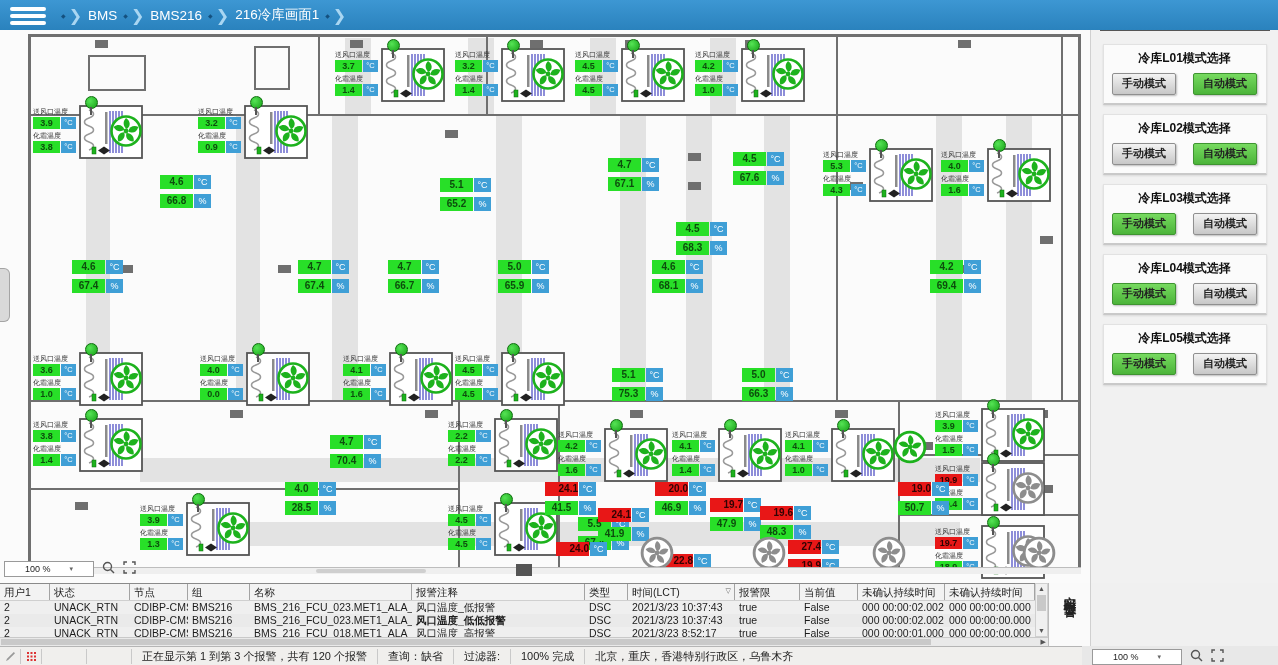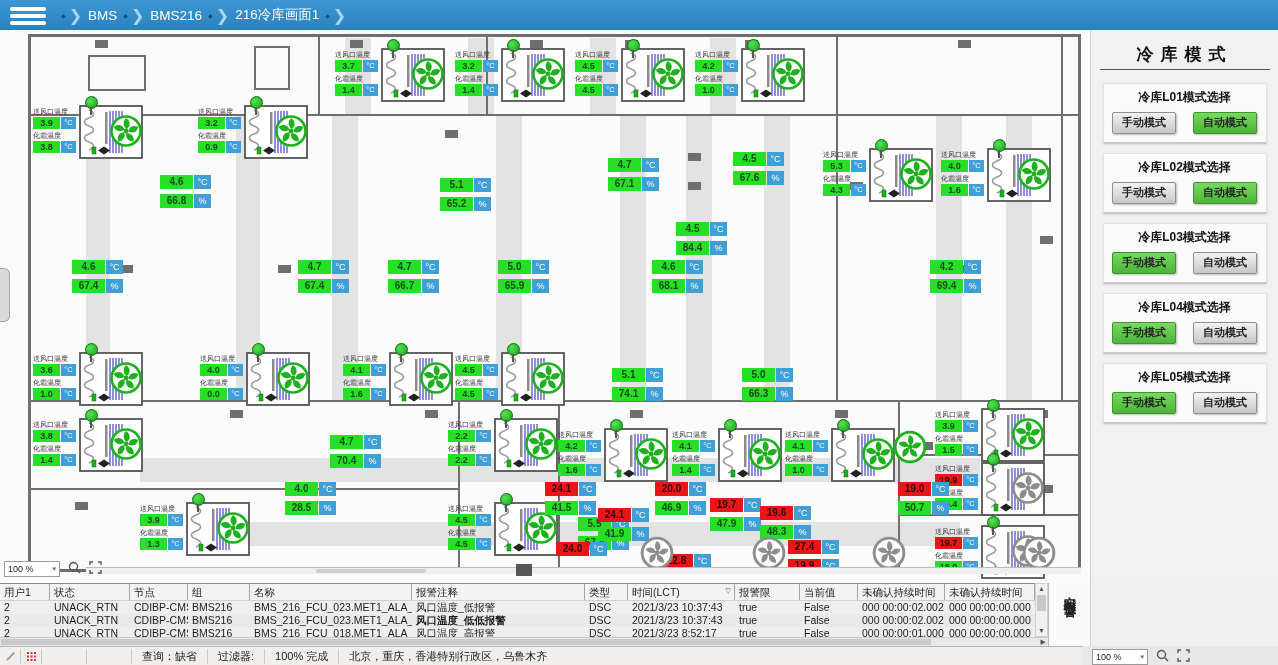--- a/index.html
+++ b/index.html
@@ -32,27 +32,27 @@
   .vbox{width:27px;height:12px;background:#28df28;color:#0d4d0d;font-size:9px;font-weight:bold;
         text-align:center;line-height:12px;}
   .vbox.alarm{background:#e81717;color:#2d0202;}
   .ubox{width:15px;height:12px;background:#3f9fd6;color:#fff;font-size:7.5px;text-align:center;
         line-height:12px;margin-left:1px;}
   .u-box{width:64px;height:54px;}
   .sensor{position:absolute;z-index:3;}
   .s-row{display:flex;margin-bottom:5px;}
   .s-val{width:33px;height:14px;background:#28df28;color:#0d4d0d;font-weight:bold;font-size:10px;
          text-align:center;line-height:14px;}
-  .s-val.alarm{background:#e81717;color:#300303;}
+  .s-val.alarm{background:#e81717;color:#300303;text-align:right;}
   .s-unit{width:17px;height:14px;background:#3f9fd6;color:#fff;font-size:9px;text-align:center;
           line-height:14px;margin-left:1px;}
   .fan-alone{position:absolute;z-index:3;}
   .map-zoom{position:absolute;left:4px;top:530px;display:flex;align-items:center;gap:8px;z-index:6;}
   .zoomsel{width:48px;height:14px;background:#fff;border:1px solid #9a9a9a;font-size:9px;color:#222;
-           display:flex;align-items:center;justify-content:space-between;padding:0 3px;cursor:pointer;}
+           display:flex;align-items:center;justify-content:space-between;padding:0 20px;cursor:pointer;}
   .zoomsel .dd{font-size:7px;color:#666;}
   .map-hscroll{position:absolute;left:86px;top:537px;width:995px;height:6px;background:#efefef;
                border-top:1px solid #bdbdbd;z-index:5;}
   .mh-thumb{position:absolute;left:230px;top:1px;width:110px;height:4px;background:#cfcfcf;border-radius:3px;}
   .mh-knob{position:absolute;left:430px;top:-4px;width:16px;height:12px;background:#555;}
   .left-tab{position:absolute;left:0;top:268px;width:9px;height:52px;background:#d9d9d9;
             border:1px solid #a5a5a5;border-left:none;border-radius:0 6px 6px 0;z-index:21;cursor:pointer;}
   
   .side{position:absolute;left:1090px;top:30px;width:188px;height:553px;background:#f1f1f1;
         border-left:1px solid #d0d0d0;box-sizing:border-box;}
@@ -1052,21 +1052,21 @@
         <span class="s-val">67.6</span>
         <span class="s-unit">%</span>
       </div>
     </div>
     <div class="sensor" style="position: absolute; left: 676px; top: 192px;">
       <div class="s-row">
         <span class="s-val">4.5</span>
         <span class="s-unit">°C</span>
       </div>
       <div class="s-row">
-        <span class="s-val">84.4</span>
+        <span class="s-val">68.3</span>
         <span class="s-unit">%</span>
       </div>
     </div>
     <div class="sensor" style="position: absolute; left: 72px; top: 230px;">
       <div class="s-row">
         <span class="s-val">4.6</span>
         <span class="s-unit">°C</span>
       </div>
       <div class="s-row">
         <span class="s-val">67.4</span>
@@ -1122,21 +1122,21 @@
         <span class="s-val">69.4</span>
         <span class="s-unit">%</span>
       </div>
     </div>
     <div class="sensor" style="position: absolute; left: 612px; top: 338px;">
       <div class="s-row">
         <span class="s-val">5.1</span>
         <span class="s-unit">°C</span>
       </div>
       <div class="s-row">
-        <span class="s-val">74.1</span>
+        <span class="s-val">75.3</span>
         <span class="s-unit">%</span>
       </div>
     </div>
     <div class="sensor" style="position: absolute; left: 742px; top: 338px;">
       <div class="s-row">
         <span class="s-val">5.0</span>
         <span class="s-unit">°C</span>
       </div>
       <div class="s-row">
         <span class="s-val">66.3</span>
@@ -1298,21 +1298,20 @@
         <path transform="rotate(144 20 20)" d="M20 6 C25 9 25.5 15 20.8 18.2 C17 15.5 16.5 9.5 20 6 Z" fill="#8d8d8d"></path>
         <path transform="rotate(216 20 20)" d="M20 6 C25 9 25.5 15 20.8 18.2 C17 15.5 16.5 9.5 20 6 Z" fill="#8d8d8d"></path>
         <path transform="rotate(288 20 20)" d="M20 6 C25 9 25.5 15 20.8 18.2 C17 15.5 16.5 9.5 20 6 Z" fill="#8d8d8d"></path>
         <circle cx="20" cy="20" r="2.8" fill="#8d8d8d"></circle>
       </svg></div>
   </div>
 
 <div class="left-tab"></div>
 
 <div class="side">
-  <div class="side-title">冷库模式</div>
   <div class="side-hr"></div>
   <div id="modeGroups">
       <div class="mgroup">
         <div class="mg-title">冷库L01模式选择</div>
         <div class="mg-btns">
           <div class="mbtn">手动模式</div>
           <div class="mbtn active">自动模式</div>
         </div>
       </div>
       <div class="mgroup">
@@ -1434,20 +1433,21 @@
           <rect x="3.5" y="3.5" width="2" height="2"></rect>
           <rect x="7" y="3.5" width="2" height="2"></rect>
           <rect x="0" y="7" width="2" height="2"></rect>
           <rect x="3.5" y="7" width="2" height="2"></rect>
           <rect x="7" y="7" width="2" height="2"></rect>
         </g>
       </svg>
     </span>
   <span class="sb-blank"></span>
   <span class="sb-blank"></span>
+  <span class="sb-cell">正在显示第 1 到第 3 个报警，共有 120 个报警</span>
   <span class="sb-cell">查询：缺省</span>
   <span class="sb-cell">过滤器:</span>
   <span class="sb-cell">100% 完成</span>
   <span class="sb-cell" style="border-right:none;">北京，重庆，香港特别行政区，乌鲁木齐</span>
 </div>
 <div class="corner-bg"></div>
 <div class="corner">
   <div class="zoomsel">
     <span>100 %</span>
       <span class="dd">▾</span>

